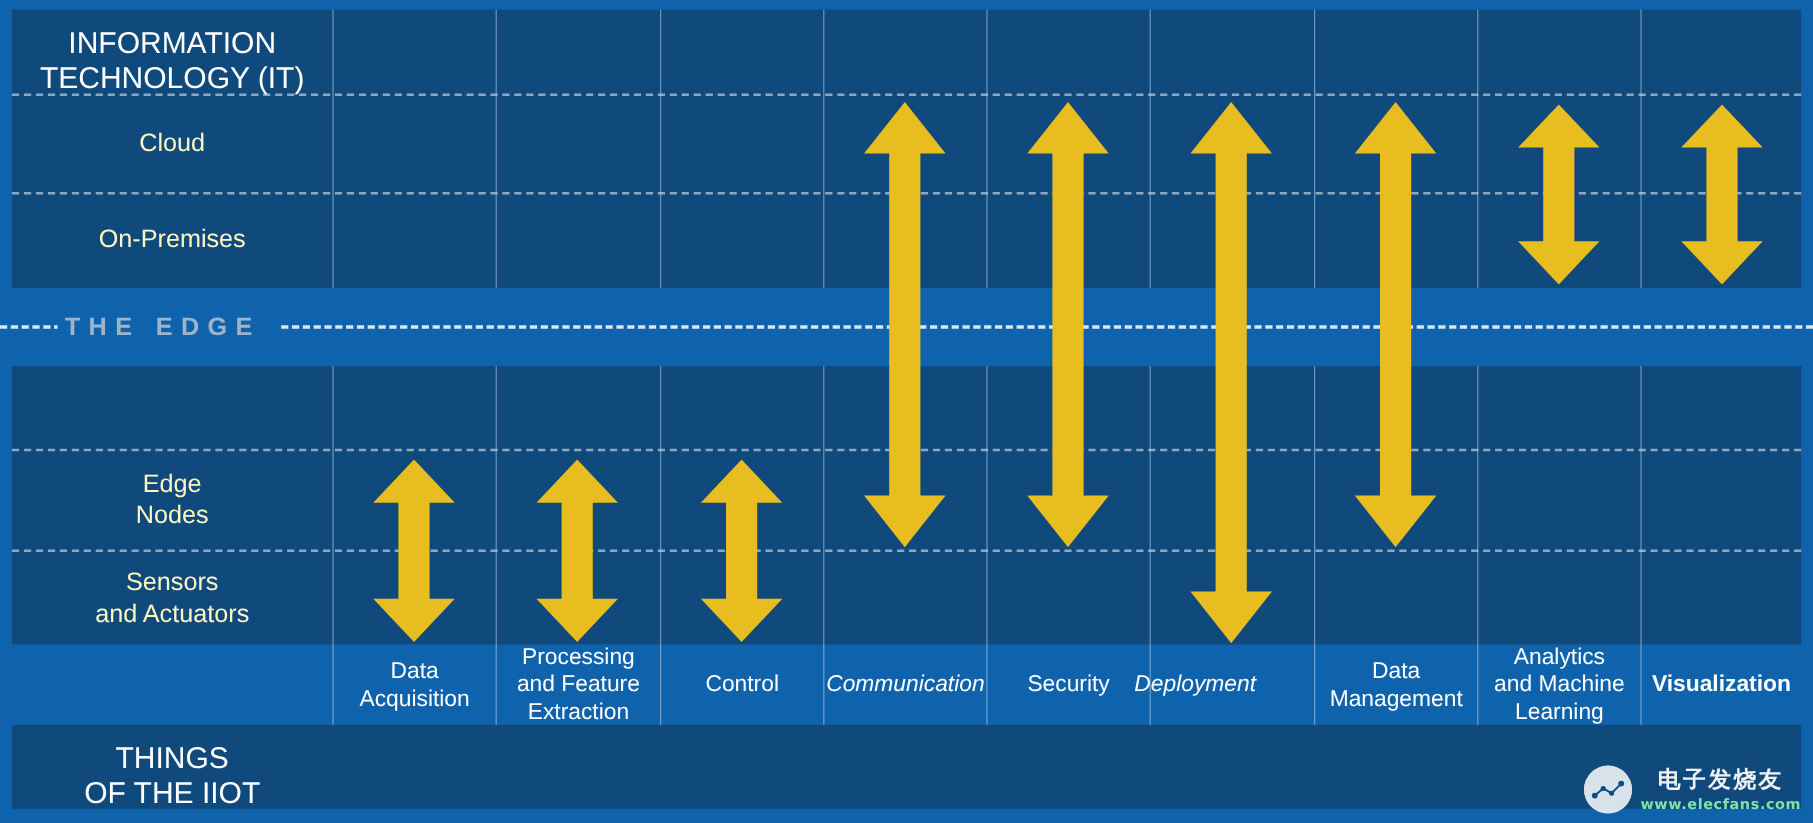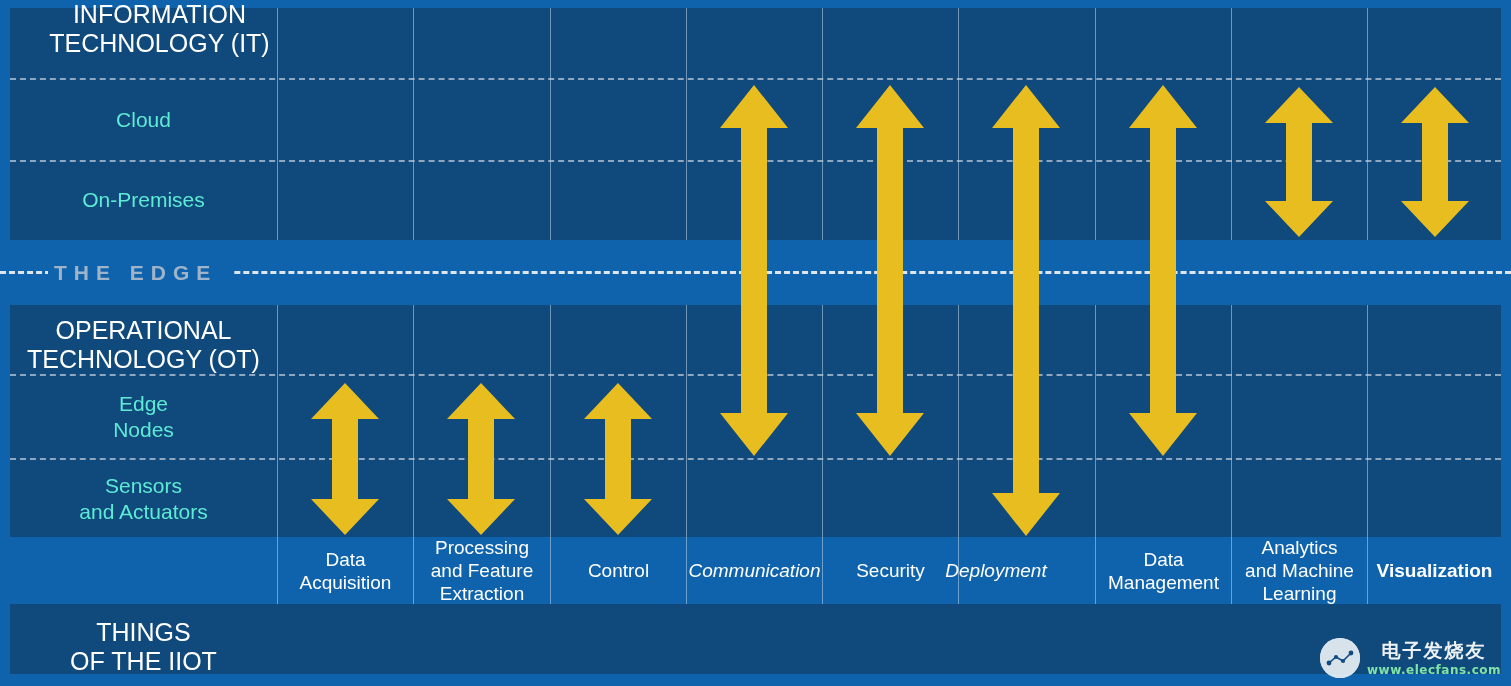--- a/index.html
+++ b/index.html
@@ -80,30 +80,30 @@
   .section-heading {
     position: absolute;
     color: #FFFFFF;
     font-size: 25px;
     line-height: 29px;
     text-align: center;
     white-space: pre-line;
     width: 267px;
     left: 10px;
   }
-  #it-heading     { top: 0; padding-left: 16px; }
+  #it-heading     { top: 22px; }
   #ot-heading     { top: 316px; }
   #things-heading { top: 618px; }
 
   
   .row-label {
     position: absolute;
     left: 10px;
     width: 267px;
-    color: #5eead4;
+    color: #fef9c3;
     font-size: 21px;
     line-height: 26px;
     text-align: center;
     white-space: pre-line;
     display: flex;
     align-items: center;
     justify-content: center;
   }
 
   
@@ -187,22 +187,20 @@
   <div class="colsep" style="left:1095px"></div>
   <div class="colsep" style="left:1231px"></div>
   <div class="colsep" style="left:1367px"></div>
 
   <div id="edge-band"></div>
   <div id="edge-dash"></div>
   <div id="edge-label">THE EDGE</div>
 
   <div class="section-heading" id="it-heading">INFORMATION
 TECHNOLOGY (IT)</div>
-  <div class="section-heading" id="ot-heading">OPERATIONAL
-TECHNOLOGY (OT)</div>
   <div class="section-heading" id="things-heading">THINGS
 OF THE IIOT</div>
 
   <div class="row-label" style="top:80px;  height:80px;">Cloud</div>
   <div class="row-label" style="top:160px; height:80px;">On-Premises</div>
   <div class="row-label" style="top:376px; height:82px;">Edge
 Nodes</div>
   <div class="row-label" style="top:460px; height:77px;">Sensors
 and Actuators</div>
 

